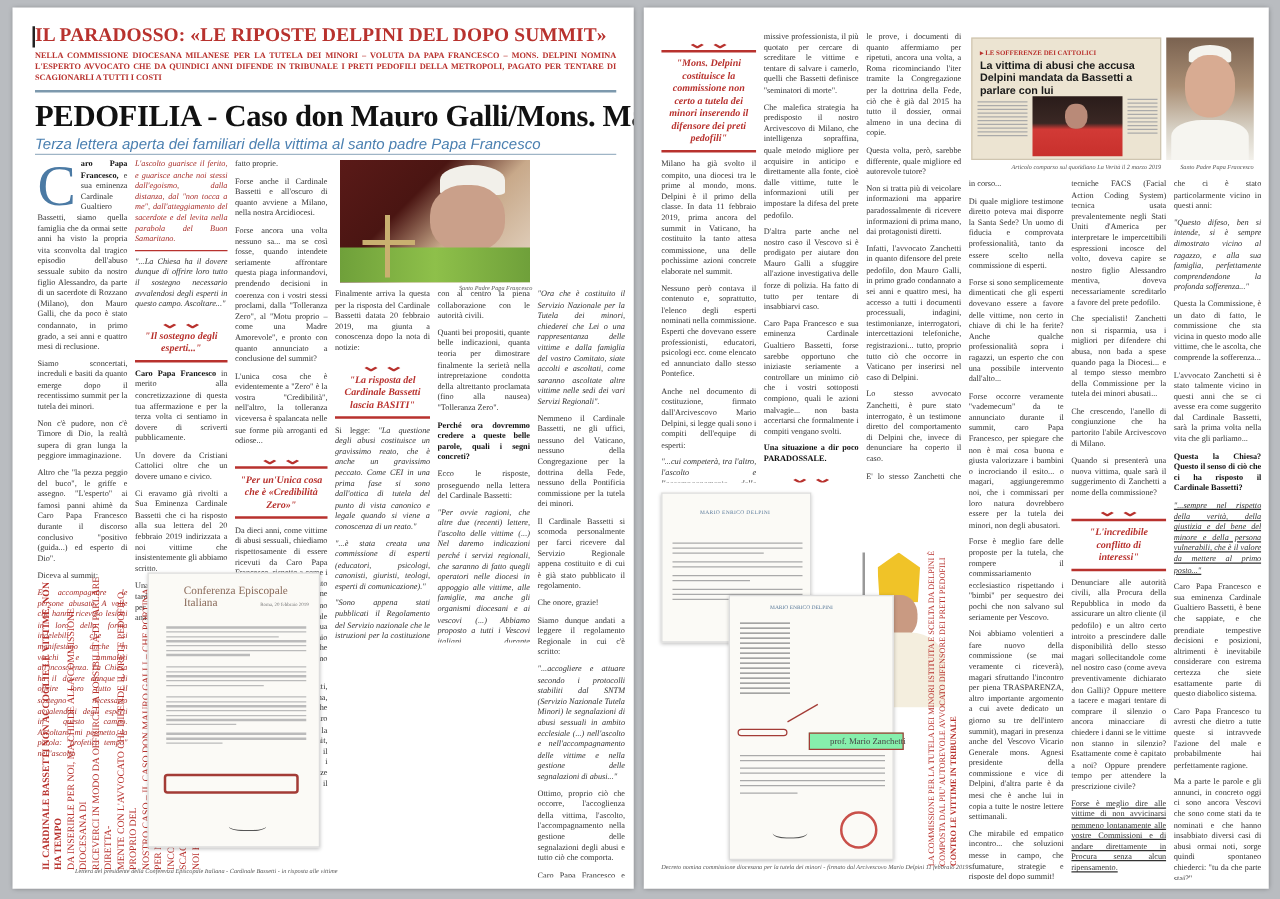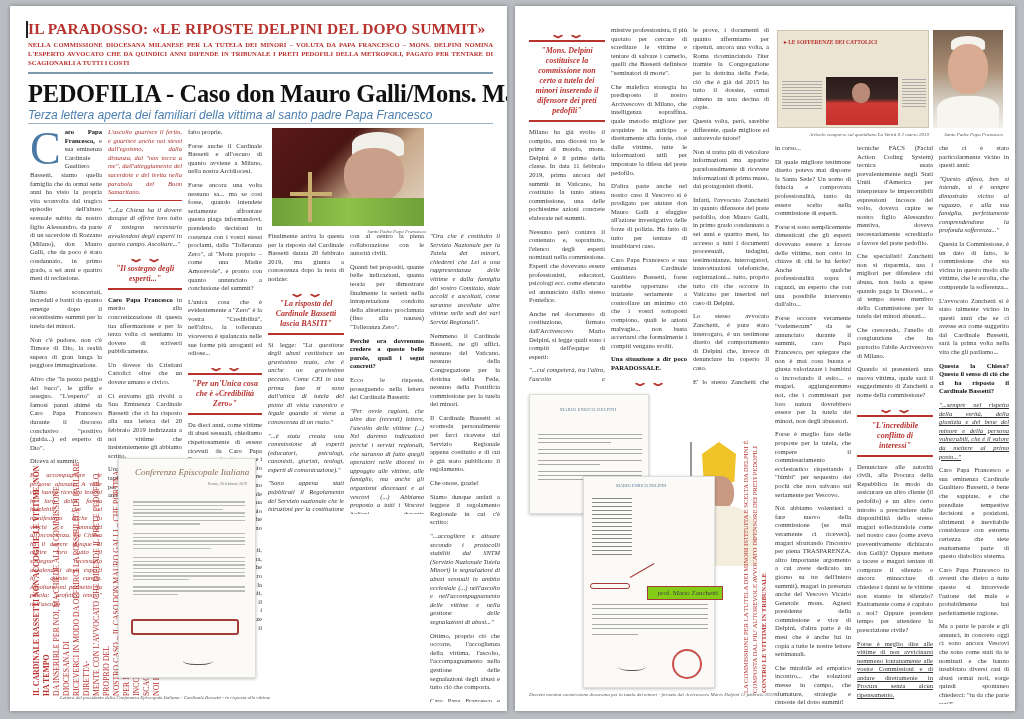--- a/index.html
+++ b/index.html
@@ -30,21 +30,21 @@
   .pull .q { color: #b8322e; font-style: italic; font-weight: bold; font-size: 8px; line-height: 10px; padding: 2px 4px; }
 
   .photo { position: absolute; overflow: hidden; }
   .caption { position: absolute; font-size: 5px; font-style: italic; color: #555; text-align: right; white-space: nowrap; }
 
   .vert { position: absolute; writing-mode: vertical-rl; transform: rotate(180deg); color: #b8322e; font-size: 7.8px; line-height: 10px; font-weight: bold; text-transform: uppercase; }
 
   .letter { position: absolute; background: #fbfaf6; border: 1px solid #ddd; box-shadow: 0 1px 3px rgba(0,0,0,0.25); }
   .letter .lines div { height: 1.4px; background: #bbb; margin: 2.3px 0; }
   .highlight-box { position: absolute; border: 2px solid #a33b36; border-radius: 3px; background: transparent; }
-  .name-box { position: absolute; border: 1.5px solid #a33b36; background: #84cc16; font-size: 7px; text-align: right; color:#444; padding: 2px 4px; white-space: nowrap; }
+  .name-box { position: absolute; border: 1.5px solid #a33b36; background: #86efac; font-size: 7px; text-align: left; color:#444; padding: 2px 16px; white-space: nowrap; }
   .seal { position: absolute; border-radius: 50%; border: 2px solid #c9504a; }
 </style>
 </head>
 <body>
 
 <div class="page" id="page-left">
   <div class="kicker-bar"></div>
   <div class="kicker">IL PARADOSSO: «LE RIPOSTE DELPINI DEL DOPO SUMMIT»</div>
   <div class="deck">Nella commissione diocesana milanese per la tutela dei minori – voluta da Papa Francesco – Mons. Delpini nomina l'esperto avvocato che da quindici anni difende in tribunale i preti pedofili della metropoli, pagato per tentare di scagionarli a tutti i costi</div>
   <div class="rule-blue" style="top:66px"></div>
@@ -147,21 +147,21 @@
     <div>IL CARDINALE BASSETTI NON ACCOGLIE LE VITTIME, NON HA TEMPO</div>
     <div style="font-weight:normal;">DA INSERIRLE PER NOI, MA CHIEDE ALLA COMMISSIONE DIOCESANA DI</div>
     <div style="font-weight:normal;">RICEVERCI IN MODO DA OFFRIRCI LA POSSIBILITÀ DI PARLARE DIRETTA-</div>
     <div style="font-weight:normal;">MENTE CON L'AVVOCATO CHE DIFENDE IL PRETE PEDOFILO PROPRIO DEL</div>
     <div style="font-weight:normal;">NOSTRO CASO – IL CASO DON MAURO GALLI – CHE PORTINA PER NOI</div>
     <div style="font-weight:normal;">INCONTRARE L'AVVOCATO CHE TENTA IN TUTTI I MODI DI SCAGIONARE</div>
     <div style="font-weight:normal;">NOI E NOSTRO FIGLIO ALESSANDRO</div>
   </div>
 
   <div class="letter" style="left:108px; top:452px; width:138px; height:220px;">
-    <div style="position:absolute; left:16px; top:8px; font-family:'Liberation Serif',serif; font-style:italic; color:#8a6a5a; font-size:9px;">Conferenza Episcopale Italiana</div>
+    <div style="position:absolute; left:28px; top:8px; font-family:'Liberation Serif',serif; color:#8a6a5a; font-size:9px;">Conferenza Episcopale Italiana</div>
     <div style="position:absolute; right:8px; top:22px; font-size:4px; color:#777;">Roma, 20 febbraio 2019</div>
     <div class="lines" style="position:absolute; left:14px; top:40px; width:112px;">
       <div></div>
         <div></div>
         <div style="width:80%"></div>
         <div></div>
         <div></div>
         <div></div>
         <div style="width:60%"></div>
       <div style="margin-top:8px"></div>
@@ -220,20 +220,21 @@
     <p>Questa volta, però, sarebbe differente, quale migliore ed autorevole tutore?</p>
     <p>Non si tratta più di veicolare informazioni ma apparire paradossalmente di ricevere informazioni di prima mano, dai protagonisti diretti.</p>
     <p>Infatti, l'avvocato Zanchetti in quanto difensore del prete pedofilo, don Mauro Galli, in primo grado condannato a sei anni e quattro mesi, ha accesso a tutti i documenti processuali, indagini, testimonianze, interrogatori, intercettazioni telefoniche, registrazioni... tutto, proprio tutto ciò che occorre in Vaticano per inserirsi nel caso di Delpini.</p>
     <p>Lo stesso avvocato Zanchetti, è pure stato interrogato, è un testimone diretto del comportamento di Delpini che, invece di denunciare ha coperto il caso.</p>
     <p>E' lo stesso Zanchetti che riceveva la comunicazione del Vescovo che gli presentava il "caso don Galli", che lo avvisava di aver riferito al prete di rivolgersi a lui per difendersi. Tutto depositato in tribunale.</p>
 
   </div>
 
   <div class="photo" style="left:262px; top:24px; width:152px; height:98px; background:#ece4d2; border:1px solid #cfc5b0;">
     <div style="position:absolute; left:6px; top:8px; font-size:5.5px; color:#b8322e; font-weight:bold;">▸ <span>LE SOFFERENZE DEI CATTOLICI</span></div>
+    <div style="position:absolute; left:6px; top:16px; width:140px; font-family:'Liberation Sans',sans-serif; font-weight:bold; font-size:8.6px; line-height:10px; color:#1a1a1a;">La vittima di abusi che accusa Delpini mandata da Bassetti a parlare con lui</div>
     <div style="position:absolute; left:6px; top:44px; width:44px;" class="letter-lines"></div>
     <div style="position:absolute; left:48px; top:46px; width:72px; height:48px; background:linear-gradient(180deg,#2a1c1a 0%,#3a2824 45%,#d23a36 55%,#c8302c 100%);">
       <div style="position:absolute; left:26px; top:6px; width:18px; height:20px; border-radius:45%; background:#b98a78;"></div>
     </div>
     <div style="position:absolute; left:4px; top:48px; width:40px;">
       <div style="height:1px;background:#aaa;margin:2px 0"></div>
         <div style="height:1px;background:#aaa;margin:2px 0"></div>
         <div style="height:1px;background:#aaa;margin:2px 0"></div>
         <div style="height:1px;background:#aaa;margin:2px 0"></div>
         <div style="height:1px;background:#aaa;margin:2px 0"></div>

